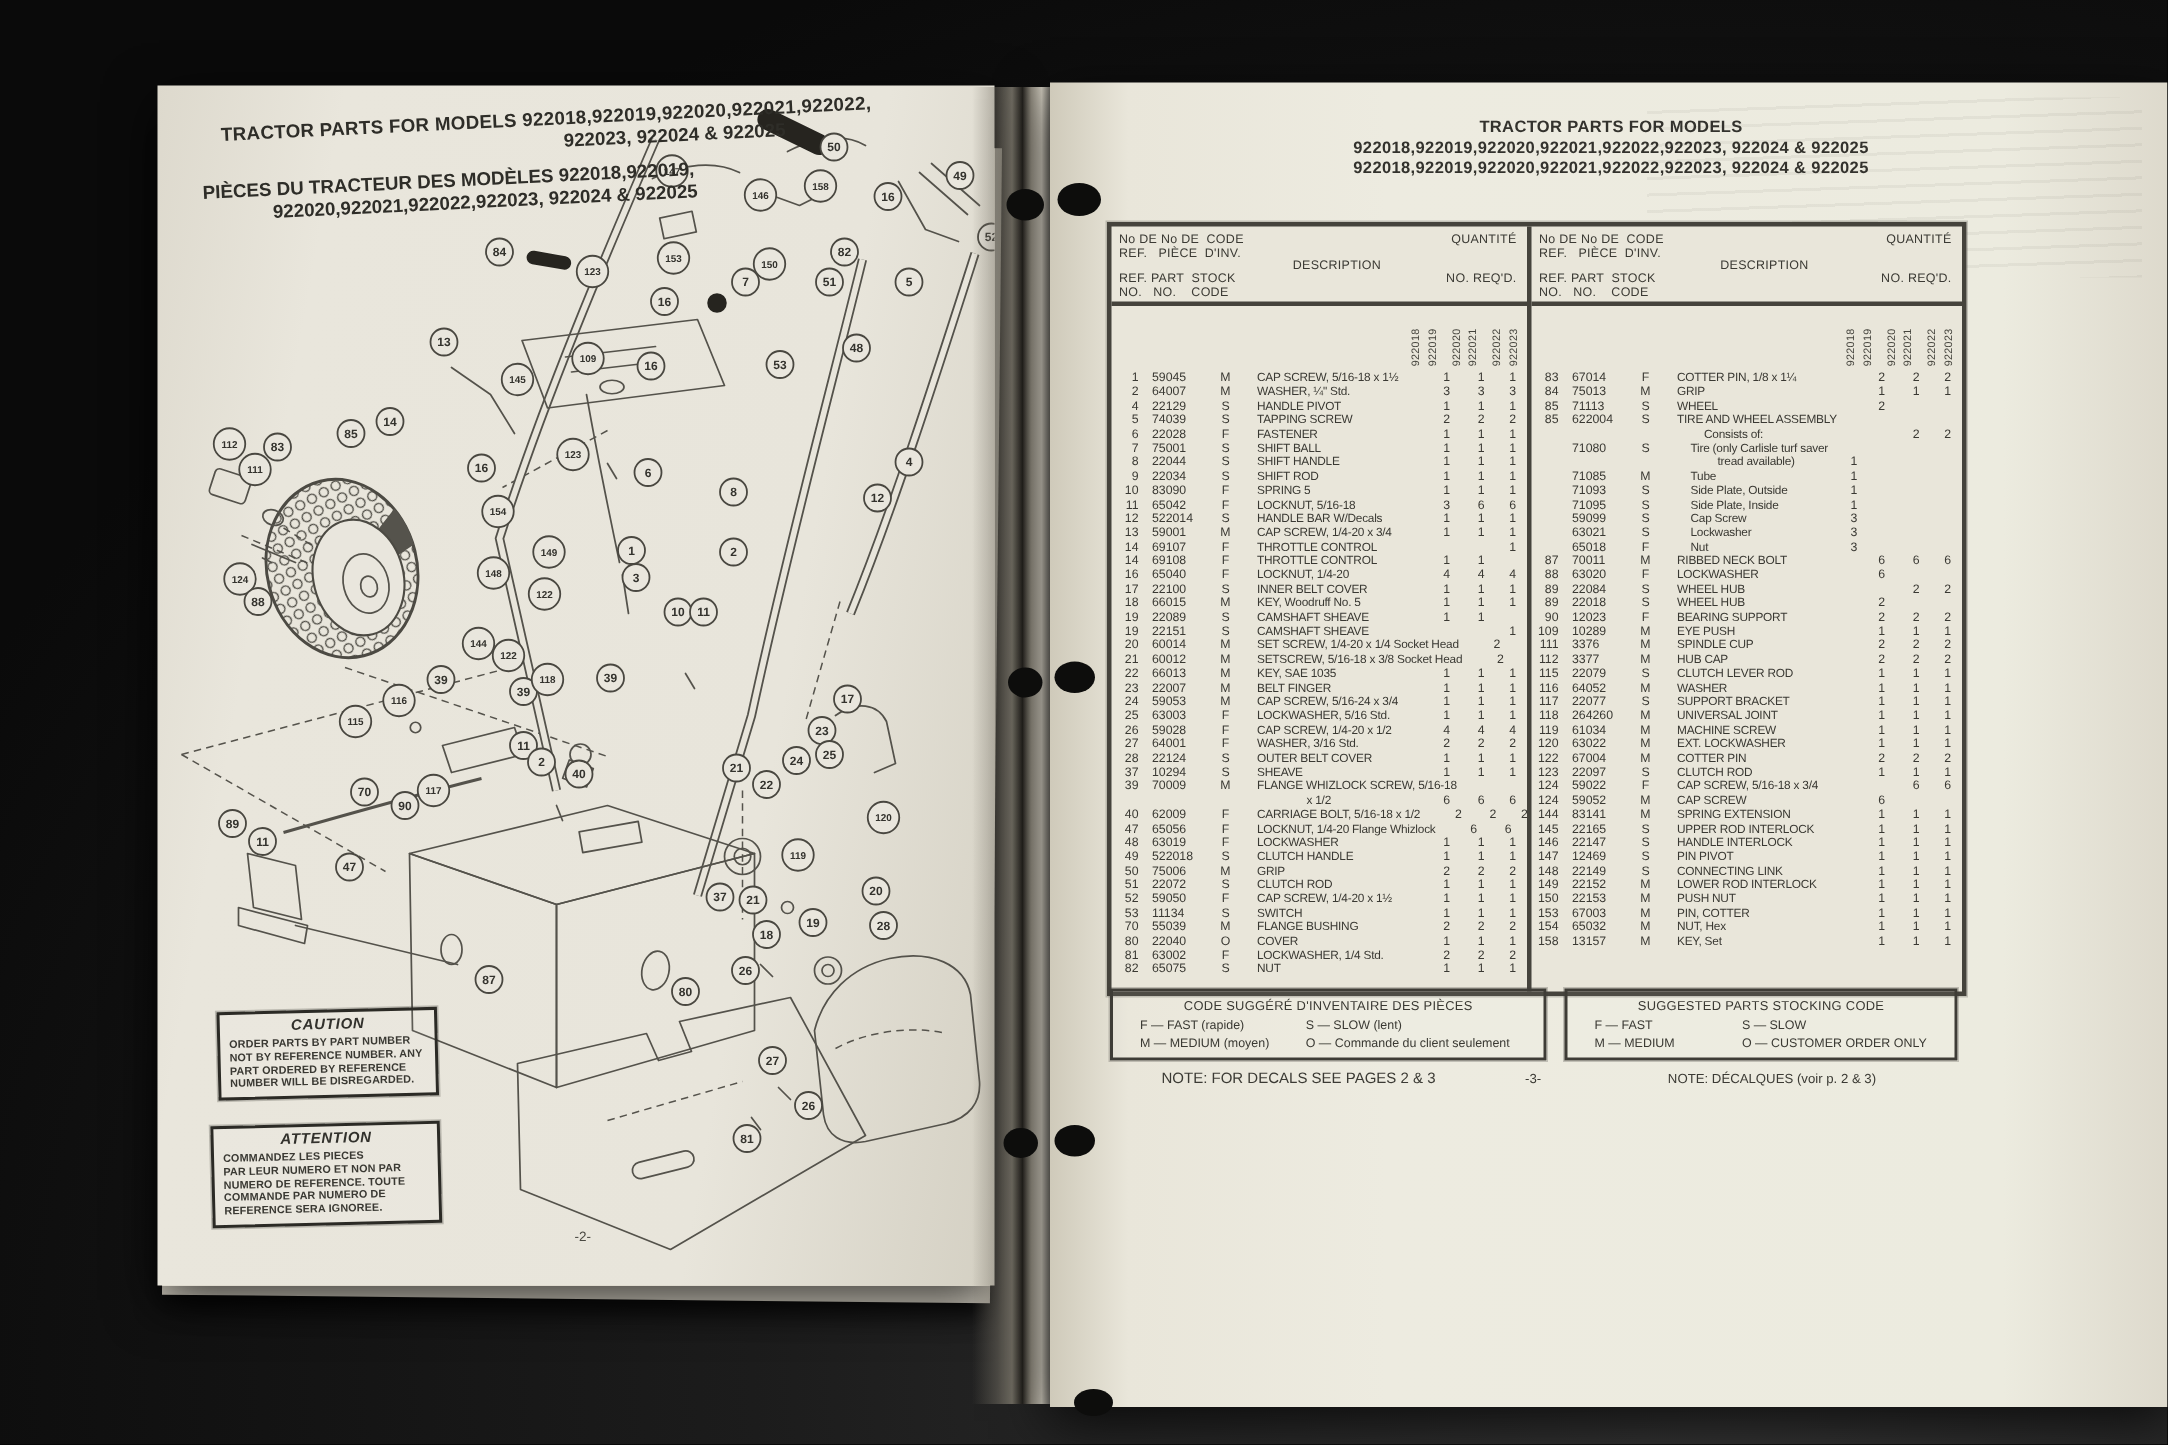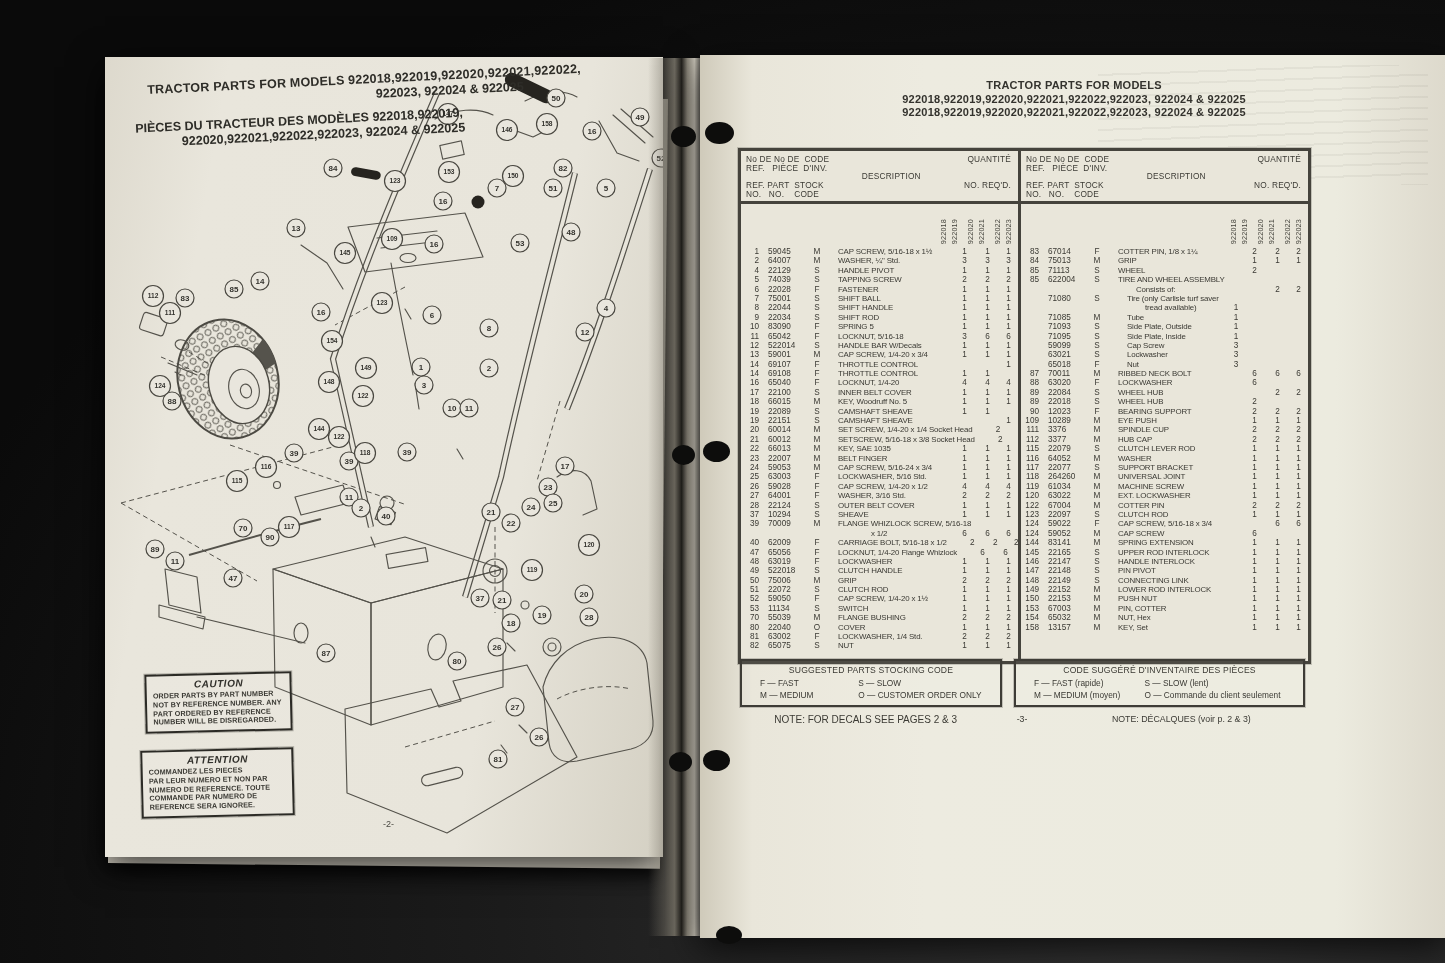--- a/index.html
+++ b/index.html
@@ -1203,21 +1203,21 @@
               <span class="c-part">22147</span>
               <span class="c-code">S</span>
               <span class="c-desc">HANDLE INTERLOCK</span>
               <span class="c-qsub"></span>
               <span class="c-q">1</span>
               <span class="c-q">1</span>
               <span class="c-q">1</span>
             </div>
             <div class="prow">
               <span class="c-ref">147</span>
-              <span class="c-part">22148</span>
+              <span class="c-part">12469</span>
               <span class="c-code">S</span>
               <span class="c-desc">PIN PIVOT</span>
               <span class="c-qsub"></span>
               <span class="c-q">1</span>
               <span class="c-q">1</span>
               <span class="c-q">1</span>
             </div>
             <div class="prow">
               <span class="c-ref">148</span>
               <span class="c-part">22149</span>
@@ -1276,38 +1276,38 @@
               <span class="c-qsub"></span>
               <span class="c-q">1</span>
               <span class="c-q">1</span>
               <span class="c-q">1</span>
             </div>
           </div>
       </div>
     </div>
 
     <div class="legends">
+      <div class="legend legend-r">
+        <div class="legend-title">CODE SUGGÉRÉ D'INVENTAIRE DES PIÈCES</div>
+        <div class="legend-grid" id="legend-right-grid">
+            <div class="legend-item">F  —  FAST (rapide)</div>
+            <div class="legend-item">S  —  SLOW (lent)</div>
+            <div class="legend-item">M  —  MEDIUM (moyen)</div>
+            <div class="legend-item">O  —  Commande du client seulement</div>
+          </div>
+      </div>
       <div class="legend legend-l">
         <div class="legend-title">SUGGESTED PARTS STOCKING CODE</div>
         <div class="legend-grid" id="legend-left-grid">
             <div class="legend-item">F  —  FAST</div>
             <div class="legend-item">S  —  SLOW</div>
             <div class="legend-item">M  —  MEDIUM</div>
             <div class="legend-item">O  —  CUSTOMER ORDER ONLY</div>
           </div>
       </div>
-      <div class="legend legend-r">
-        <div class="legend-title">CODE SUGGÉRÉ D'INVENTAIRE DES PIÈCES</div>
-        <div class="legend-grid" id="legend-right-grid">
-            <div class="legend-item">F  —  FAST (rapide)</div>
-            <div class="legend-item">S  —  SLOW (lent)</div>
-            <div class="legend-item">M  —  MEDIUM (moyen)</div>
-            <div class="legend-item">O  —  Commande du client seulement</div>
-          </div>
-      </div>
     </div>
 
     <div class="rp-notes">
       <span class="rp-note-l">NOTE: FOR DECALS SEE PAGES 2 &amp; 3</span>
       <span class="rp-pagenum">-3-</span>
       <span class="rp-note-r">NOTE: DÉCALQUES (voir p. 2 &amp; 3)</span>
     </div>
   </div>
 
   <div class="hole" style="left:671px;top:126px;width:25px;height:21px;"></div>

